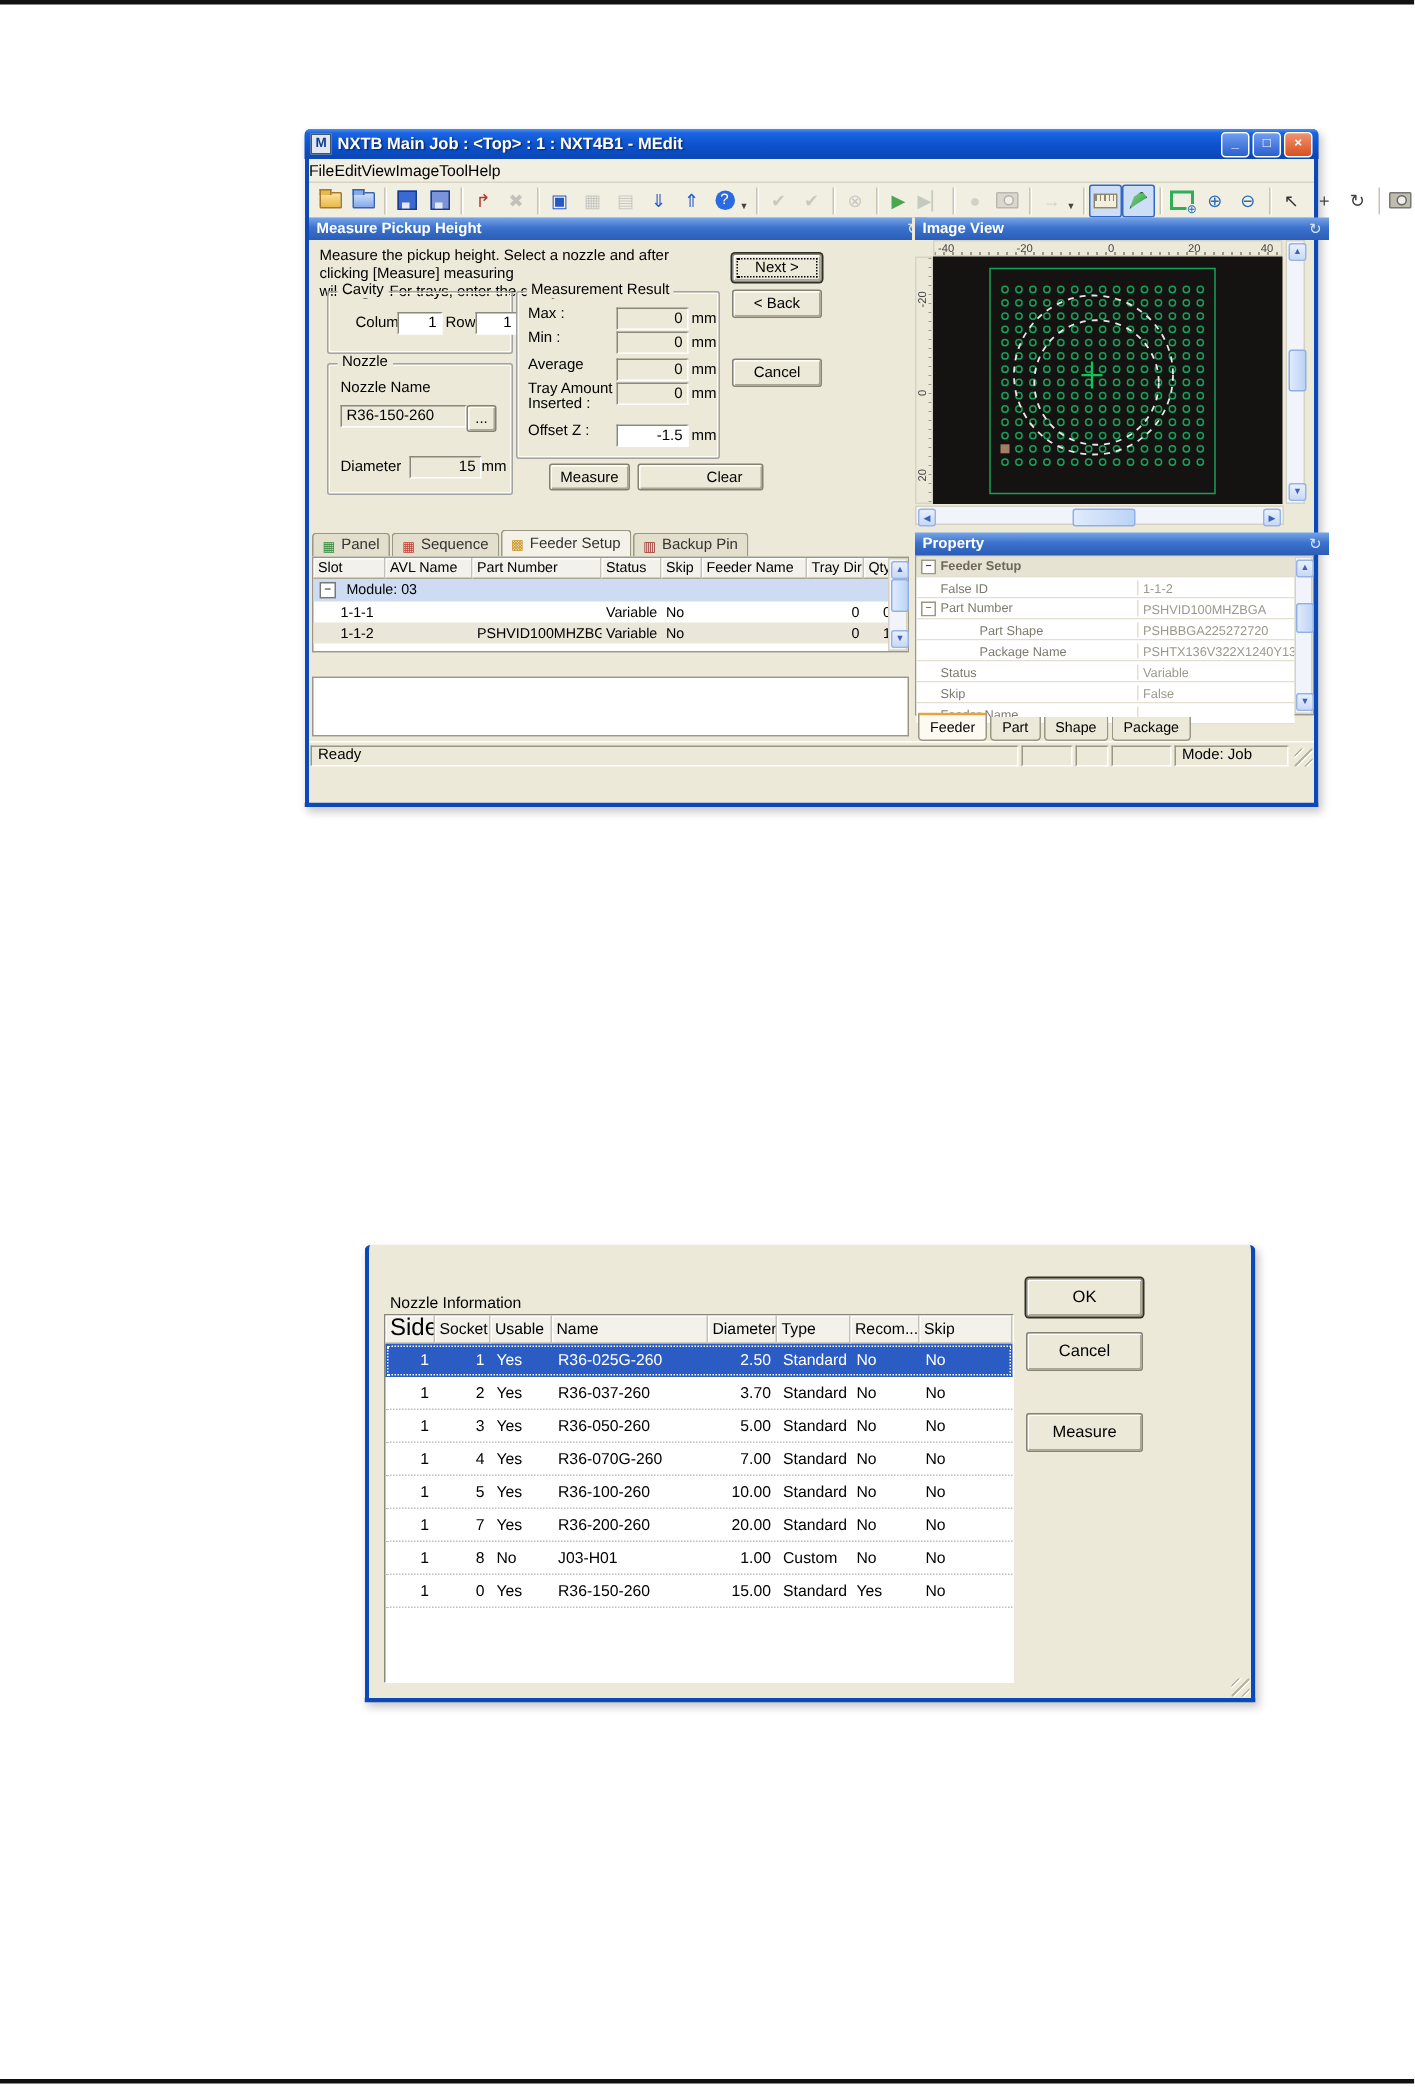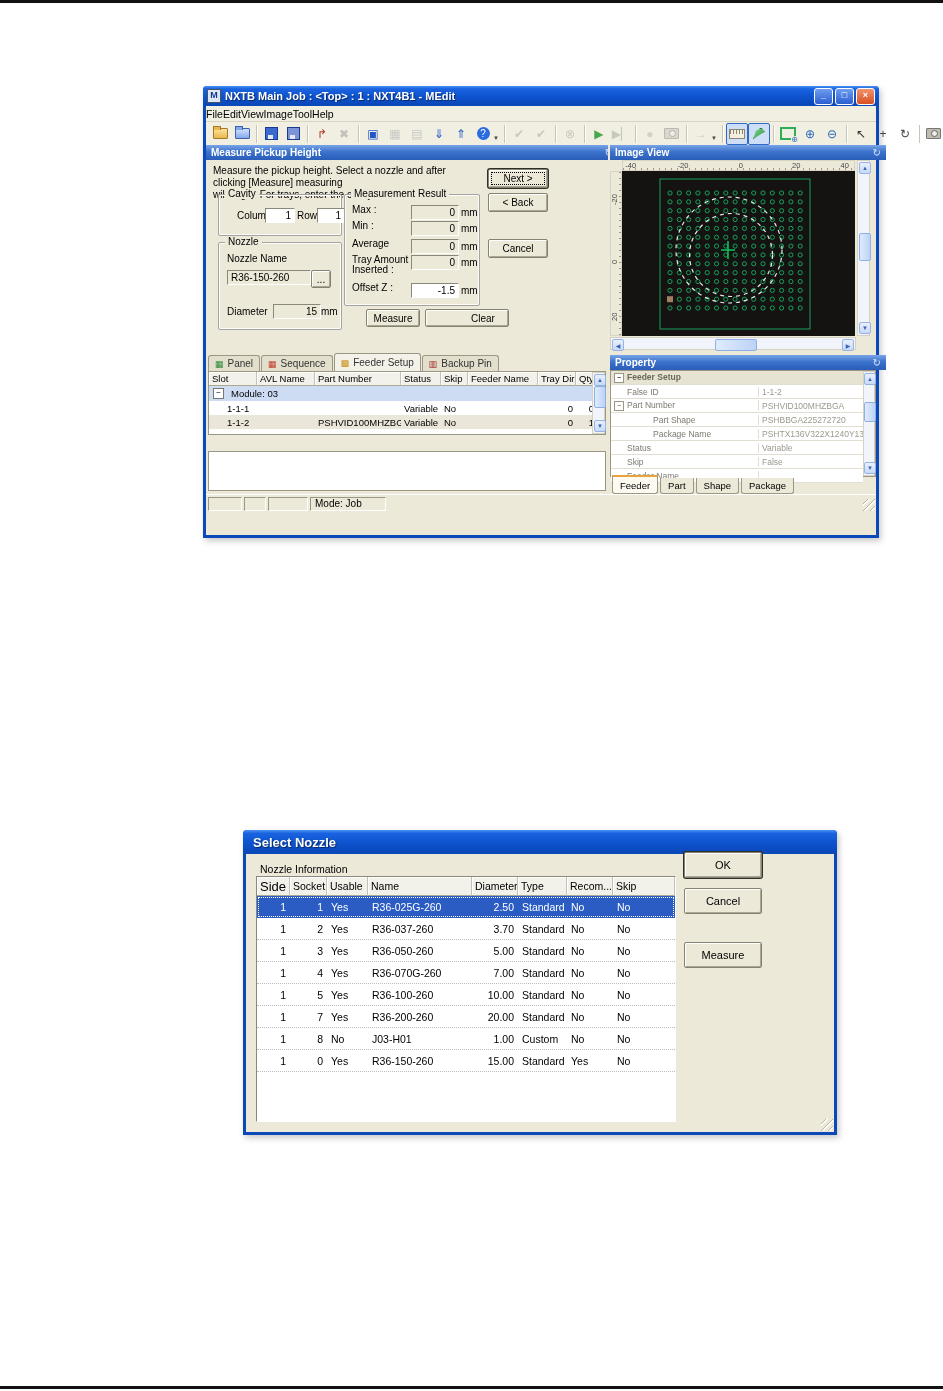--- a/index.html
+++ b/index.html
@@ -671,39 +671,39 @@
       </div>
     </div>
     <div class="tabrow" style="left:406px;top:392px;height:16px;" id="ptabs">
         <div class="ptab active">Feeder</div>
         <div class="ptab">Part</div>
         <div class="ptab">Shape</div>
         <div class="ptab">Package</div>
       </div>
 
     <div class="statusbar" style="left:0;right:0;top:408px;height:17px;">
+      <div class="sseg" style="flex:1;margin-left:1px;">
+          <span>Ready</span>
+        </div>
       <div class="sseg" style="width:34px;"></div>
       <div class="sseg" style="width:22px;"></div>
       <div class="sseg" style="width:40px;"></div>
       <div class="sseg" style="width:76px;">
           <span>Mode: Job</span>
         </div>
       <div class="sseg" style="width:14px;margin-right:1px;border:none;"></div>
       <div class="grip"></div>
     </div>
   </div>
 
   <div class="xpwin" style="left:243px;top:830px;width:588px;height:302px;">
-    <div class="titlebar" style="height:24px;">
-      <span class="ttl" style="font-size:13px;padding-left:6px;">Select Nozzle</span>
-    </div>
     <span class="lbl" style="left:14px;top:33px;font-size:10.5px;">Nozzle Information</span>
     <div class="abs" style="left:10px;top:46px;width:420px;height:246px;background:#fff;border:1px solid;border-color:#8a887a #fff #fff #8a887a;box-sizing:border-box;">
       <div class="thead" id="ntable-head">
-          <div class="th" style="width: 33px; height: 19px; font-size: 13px; display: flex; align-items: center;">Side</div>
+          <div class="th" style="width: 33px; height: 19px; font-size: 16px; display: flex; align-items: center;">Side</div>
           <div class="th" style="width: 37px; height: 19px; font-size: 10.5px; display: flex; align-items: center;">Socket</div>
           <div class="th" style="width: 41px; height: 19px; font-size: 10.5px; display: flex; align-items: center;">Usable</div>
           <div class="th" style="width: 104px; height: 19px; font-size: 10.5px; display: flex; align-items: center;">Name</div>
           <div class="th" style="width: 46px; height: 19px; font-size: 10.5px; display: flex; align-items: center;">Diameter</div>
           <div class="th" style="width: 49px; height: 19px; font-size: 10.5px; display: flex; align-items: center;">Type</div>
           <div class="th" style="width: 46px; height: 19px; font-size: 10.5px; display: flex; align-items: center;">Recom...</div>
           <div class="th" style="width: 62px; height: 19px; font-size: 10.5px; display: flex; align-items: center;">Skip</div>
         </div>
       <div id="ntable-body">
           <div class="nrow sel">

